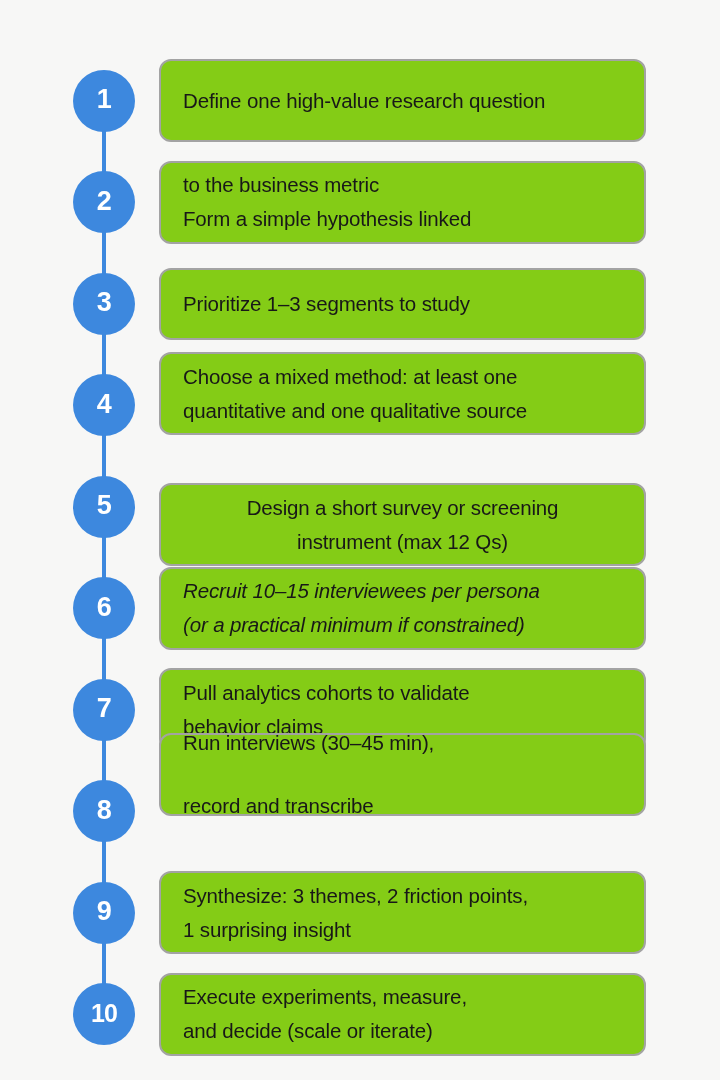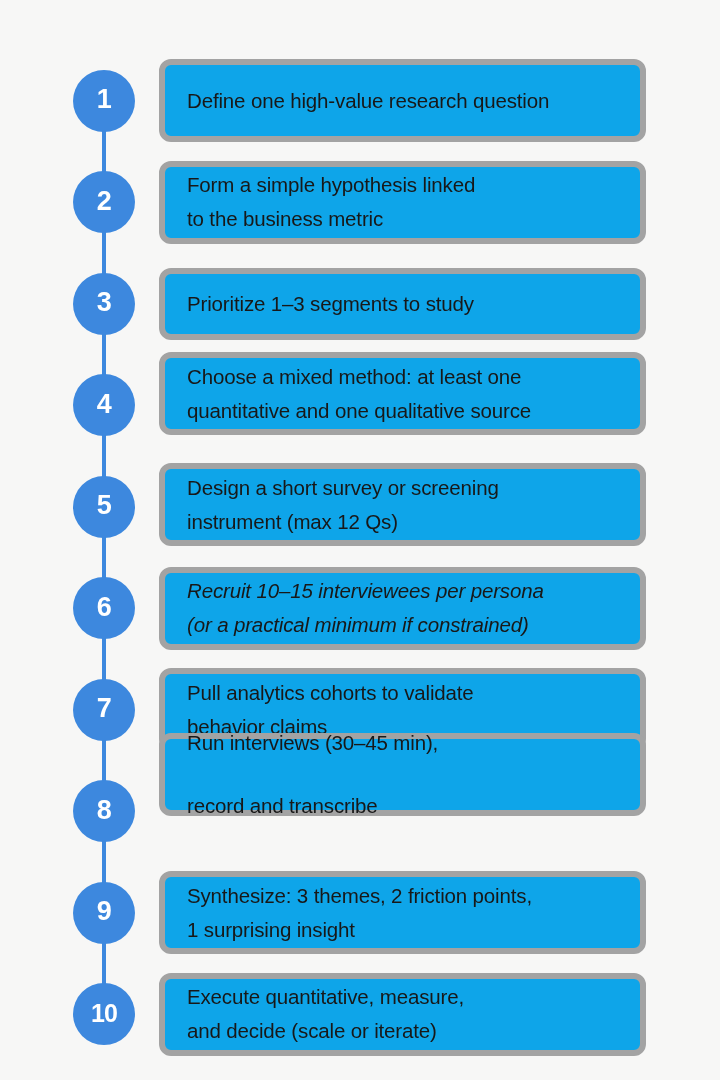--- a/index.html
+++ b/index.html
@@ -64,22 +64,22 @@
 
   .marker.wide .marker-label {
     font-size: 25px;
     letter-spacing: -1px;
   }
 
   .card {
     position: absolute;
     left: 159px;
     width: 487px;
-    background: #0ea5e9;
-    border: 6px solid #a3a3a3;
+    background: #84cc16;
+    border: 2px solid #a3a3a3;
     border-radius: 12px;
     display: flex;
     flex-direction: column;
     justify-content: center;
     padding: 0 22px;
     z-index: 2;
   }
 
   .card-line {
     font-size: 20.5px;
@@ -100,22 +100,22 @@
       </div>
       <div class="card" style="top: 59px; height: 83px;">
         <div class="card-line">Define one high-value research question</div>
       </div>
     </div>
     <div class="step">
       <div class="marker" style="top: 171px;">
         <span class="marker-label">2</span>
       </div>
       <div class="card" style="top: 160.5px; height: 83px;">
+        <div class="card-line">to the business metric</div>
         <div class="card-line">Form a simple hypothesis linked</div>
-        <div class="card-line">to the business metric</div>
       </div>
     </div>
     <div class="step">
       <div class="marker" style="top: 272.5px;">
         <span class="marker-label">3</span>
       </div>
       <div class="card" style="top: 267.5px; height: 72px;">
         <div class="card-line">Prioritize 1–3 segments to study</div>
       </div>
     </div>
@@ -125,21 +125,21 @@
       </div>
       <div class="card" style="top: 352px; height: 83px;">
         <div class="card-line">Choose a mixed method: at least one</div>
         <div class="card-line">quantitative and one qualitative source</div>
       </div>
     </div>
     <div class="step">
       <div class="marker" style="top: 475.5px;">
         <span class="marker-label">5</span>
       </div>
-      <div class="card" style="top: 463px; height: 83px;">
+      <div class="card" style="top: 483px; height: 83px; align-items: center;">
         <div class="card-line">Design a short survey or screening</div>
         <div class="card-line">instrument (max 12 Qs)</div>
       </div>
     </div>
     <div class="step">
       <div class="marker" style="top: 577px;">
         <span class="marker-label">6</span>
       </div>
       <div class="card" style="top: 566.5px; height: 83px; font-style: italic;">
         <div class="card-line">Recruit 10–15 interviewees per persona</div>
@@ -171,17 +171,17 @@
       <div class="card" style="top: 871px; height: 83px;">
         <div class="card-line">Synthesize: 3 themes, 2 friction points,</div>
         <div class="card-line">1 surprising insight</div>
       </div>
     </div>
     <div class="step">
       <div class="marker wide" style="top: 983px;">
         <span class="marker-label">10</span>
       </div>
       <div class="card" style="top: 972.5px; height: 83px;">
-        <div class="card-line">Execute quantitative, measure,</div>
+        <div class="card-line">Execute experiments, measure,</div>
         <div class="card-line">and decide (scale or iterate)</div>
       </div>
     </div>
   </div>
 
 </body></html>

